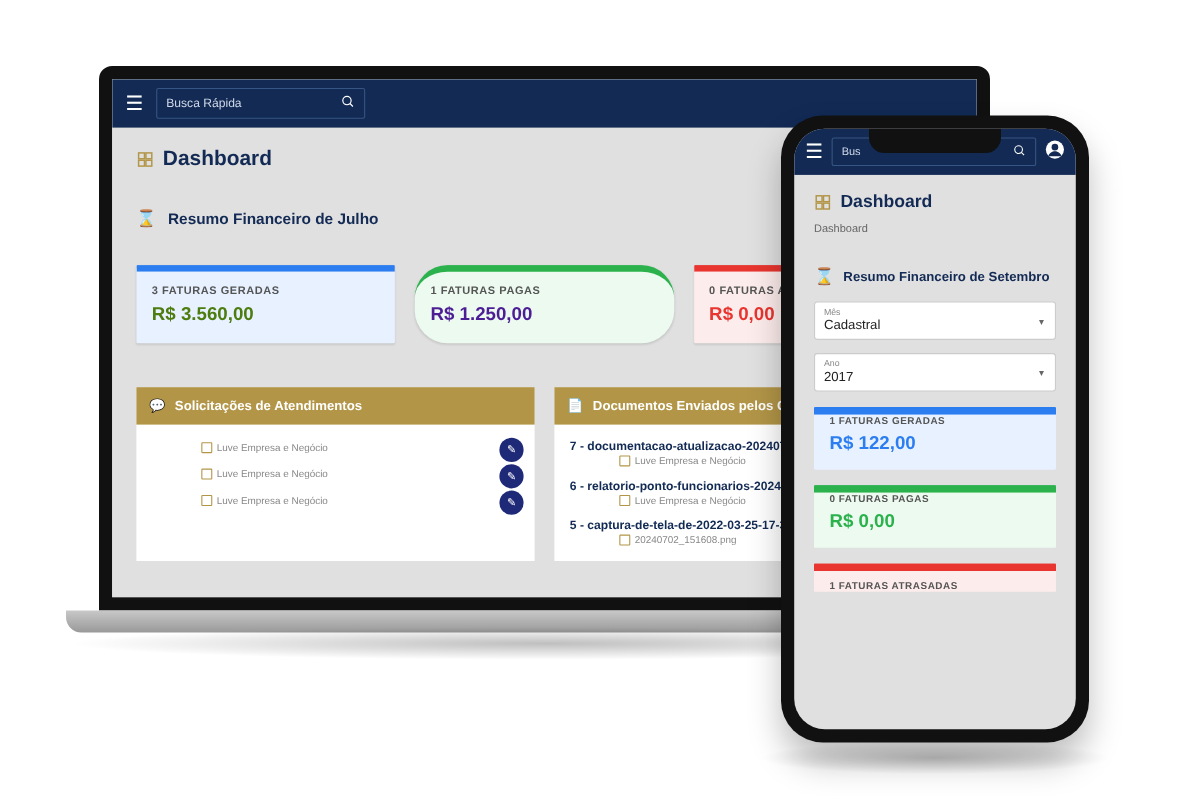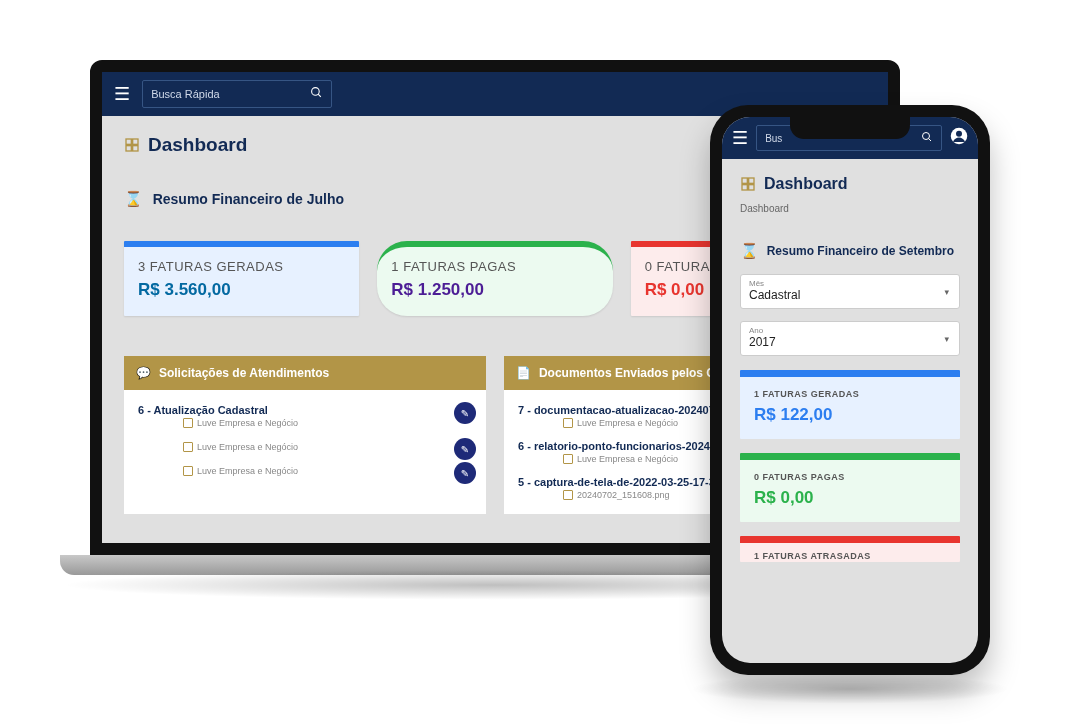--- a/index.html
+++ b/index.html
@@ -29,23 +29,23 @@
 .hourglass{font-size:15px;}
 .month-sel{display:flex;flex-direction:column;border:1px solid #ccc;background:#fff;border-radius:3px;padding:3px 40px 3px 8px;font-size:11px;}
 .month-sel .lbl{font-size:8px;color:#888;}
 .month-sel .val{font-size:11px;color:#222;}
 
 .cards{display:flex;gap:18px;margin-bottom:40px;}
 .card{flex:1;min-width:0;background:#fff;border-radius:1px;border-top:6px solid;padding:12px 14px 16px;box-shadow:0 1px 2px rgba(0,0,0,.1);}
 .card.blue{border-color:#2c7ef0;background:#e7f1ff;}
 .card.green{border-color:#2bb24c;background:#ecfaf0;border-radius:30px;}
 .card.red{border-color:#e8352f;background:#fdecec;}
-.card .cap{font-size:13px;letter-spacing:.5px;color:#555;margin-bottom:6px;font-weight:400;}
+.card .cap{font-size:10px;letter-spacing:.5px;color:#555;margin-bottom:6px;font-weight:700;}
 .card .amt{font-size:17px;font-weight:bold;}
-.card.blue .amt{color:#0369a1;}
+.card.blue .amt{color:#4d7c0f;}
 .card.green .amt{color:#4c1d95;}
 .card.red .amt{color:#e8352f;}
 
 .panels{display:flex;gap:18px;}
 .panel{flex:1;background:#fff;min-width:0;}
 .panel-hd{background:#b29547;color:#fff;padding:10px 12px;font-size:12px;font-weight:bold;display:flex;align-items:center;gap:8px;}
 .panel-body{padding:8px 14px;}
 .item{padding:6px 0;position:relative;}
 .item .tt{font-size:11px;font-weight:bold;color:#122a54;white-space:nowrap;overflow:hidden;text-overflow:ellipsis;}
 .item .sub{font-size:9px;color:#888;display:flex;align-items:center;gap:4px;margin-top:2px;margin-left:45px;}
@@ -64,21 +64,21 @@
 
 .m-page{padding:16px 18px;}
 .m-title{display:flex;align-items:center;gap:8px;font-size:16px;font-weight:bold;color:#122a54;margin-bottom:10px;}
 .m-crumb{font-size:10px;color:#666;margin-bottom:28px;}
 .m-summary{display:flex;align-items:center;gap:8px;font-size:12px;font-weight:bold;color:#122a54;margin-bottom:14px;}
 .m-sel{background:#fff;border:1px solid #ccc;border-radius:3px;padding:4px 8px 6px;margin-bottom:12px;position:relative;}
 .m-sel .lbl{font-size:8px;color:#888;}
 .m-sel .val{font-size:12px;color:#222;}
 .m-sel .caret{position:absolute;right:10px;top:50%;transform:translateY(-50%);font-size:9px;color:#666;}
 
-.m-card{border-top:7px solid;padding:12px 14px 14px;margin-top:14px;border-radius:1px;}
+.m-card{border-top:7px solid;padding:0 14px 14px;margin-top:14px;border-radius:1px;}
 .m-card.blue{border-color:#2c7ef0;background:#e7f1ff;}
 .m-card.green{border-color:#2bb24c;background:#ecfaf0;}
 .m-card.red{border-color:#e8352f;background:#fdecec;}
 .m-card .cap{font-size:9px;letter-spacing:.5px;color:#555;margin-bottom:6px;font-weight:600;}
 .m-card .amt{font-size:17px;font-weight:bold;}
 .m-card.blue .amt{color:#2c7ef0;}
 .m-card.green .amt{color:#2bb24c;}
 .m-card.red{height:26px;overflow:hidden;padding:8px 14px 0;}
 
 .phone-shadow{position:absolute;right:70px;bottom:20px;width:320px;height:30px;background:radial-gradient(ellipse at center,rgba(0,0,0,0.22) 0%,rgba(0,0,0,0) 70%);}
@@ -143,21 +143,20 @@
         </div>
 
         <div class="panels">
           <div class="panel">
             <div class="panel-hd">
               <span>💬</span>
               <span>Solicitações de Atendimentos</span>
             </div>
             <div class="panel-body">
               <div class="item">
-                <div class="tt">6 - Atualização Cadastral</div>
                 <div class="sub">Luve Empresa e Negócio</div>
                 <div class="edit-btn">✎</div>
               </div>
               <div class="item">
                 <div class="sub">Luve Empresa e Negócio</div>
                 <div class="edit-btn">✎</div>
               </div>
               <div class="item">
                 <div class="sub">Luve Empresa e Negócio</div>
                 <div class="edit-btn">✎</div>

